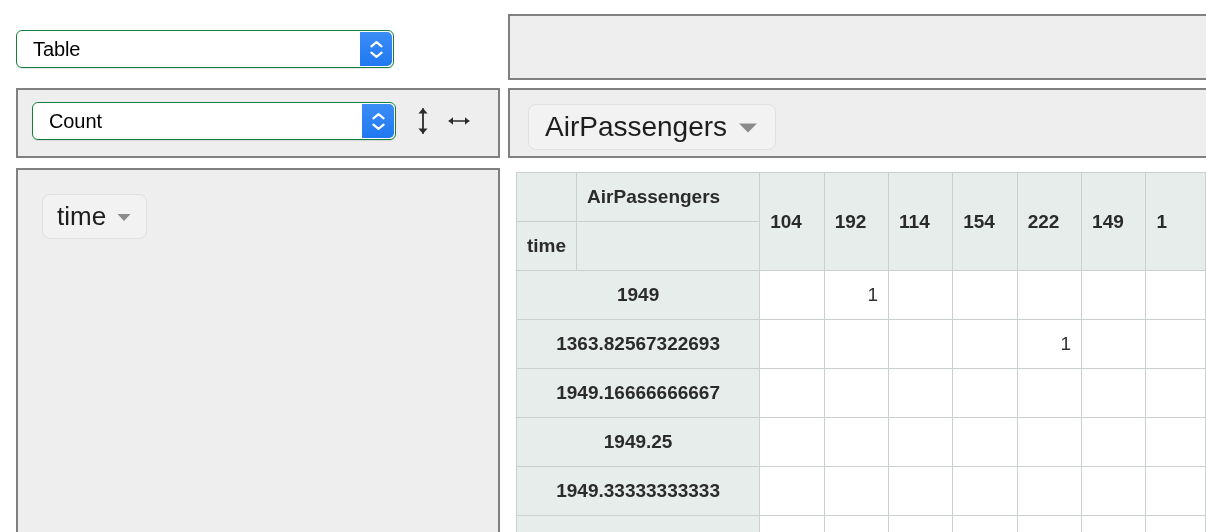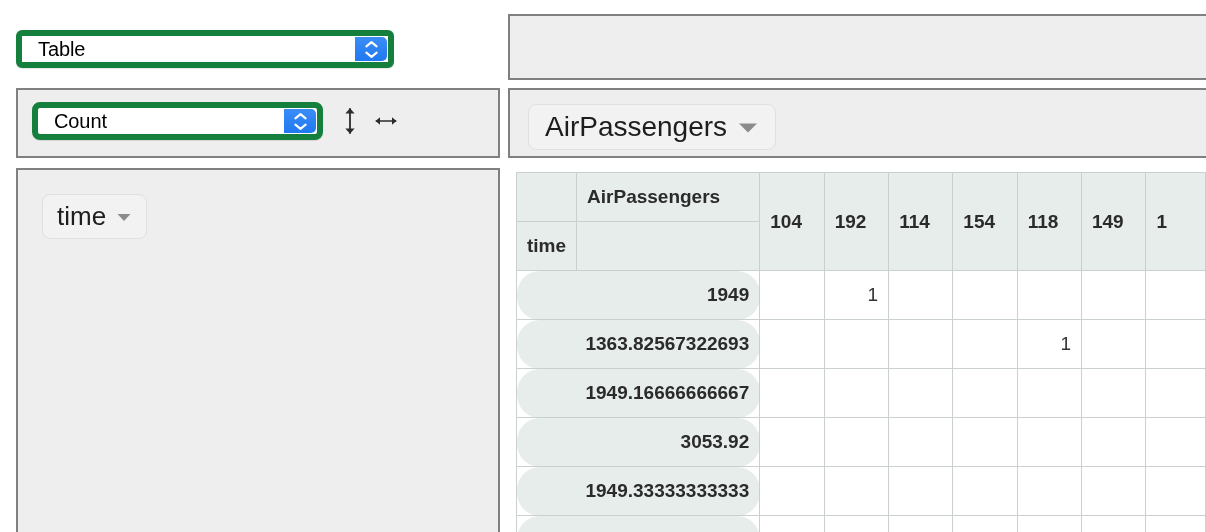--- a/index.html
+++ b/index.html
@@ -77,21 +77,21 @@
     height: 360px;
     overflow: hidden;
   }
 
   
   .mac-select {
     position: relative;
     box-sizing: border-box;
     height: 38px;
     background: #ffffff;
-    border: 6px solid #15803d;
+    border: 1px solid #15803d;
     border-radius: 6px;
     box-shadow: 0 1px 1px rgba(0,0,0,0.10);
     display: flex;
     align-items: center;
     cursor: default;
   }
   .mac-select .ms-label {
     padding-left: 16px;
     font-size: 20px;
     color: #000000;
@@ -181,21 +181,21 @@
   }
   table.pivot td {
     background: #ffffff;
     color: #333333;
     font-weight: normal;
     text-align: right;
   }
   th.corner-blank { width: 38px; }
   th.corner-name  { width: 192px; text-align: left; }
   th.col-head     { width: 68px; text-align: left; vertical-align: middle; }
-  th.row-head     { text-align: right; width: 230px; border-radius: 23px; }
+  th.row-head     { text-align: center; width: 230px; }
   td.val          { width: 68px; }
 
   th.hdr-top { height: 49px; }
   th.hdr-bot { height: 49px; }
 </style>
 </head>
 <body>
 
 <div id="app">
 
@@ -208,21 +208,21 @@
         </svg>
         <svg class="chev" viewBox="0 0 13 7">
           <path d="M1.4 1.6 L6.5 5.9 L11.6 1.6" fill="none" stroke="#ffffff" stroke-width="2.1" stroke-linecap="round" stroke-linejoin="round"></path>
         </svg>
       </span>
     </div>
   </div>
 
   <div class="panel" id="panel-measure">
     <div style="display:flex; align-items:center; padding:12px 0 0 14px;">
-      <div class="mac-select" style="width:291px;border-radius:8px;">
+      <div class="mac-select" style="width:364px;">
         <span class="ms-label">Count</span>
         <span class="ms-stepper">
           <svg class="chev" viewBox="0 0 13 7">
             <path d="M1.4 5.4 L6.5 1.1 L11.6 5.4" fill="none" stroke="#ffffff" stroke-width="2.1" stroke-linecap="round" stroke-linejoin="round"></path>
           </svg>
           <svg class="chev" viewBox="0 0 13 7">
             <path d="M1.4 1.6 L6.5 5.9 L11.6 1.6" fill="none" stroke="#ffffff" stroke-width="2.1" stroke-linecap="round" stroke-linejoin="round"></path>
           </svg>
         </span>
       </div>
@@ -268,21 +268,21 @@
   <div id="table-region">
     <table class="pivot">
       <thead>
         <tr>
           <th class="corner-blank hdr-top" rowspan="1"></th>
           <th class="corner-name hdr-top">AirPassengers</th>
           <th class="col-head" rowspan="2">104</th>
           <th class="col-head" rowspan="2">192</th>
           <th class="col-head" rowspan="2">114</th>
           <th class="col-head" rowspan="2">154</th>
-          <th class="col-head" rowspan="2">118</th>
+          <th class="col-head" rowspan="2">222</th>
           <th class="col-head" rowspan="2">149</th>
           <th class="col-head" rowspan="2">1</th>
         </tr>
         <tr>
           <th class="corner-blank hdr-bot" style="text-align:left;">time</th>
           <th class="corner-name hdr-bot"></th>
         </tr>
       </thead>
       <tbody>
         <tr>
@@ -309,21 +309,21 @@
           <th class="row-head" colspan="2">1949.16666666667</th>
           <td class="val"></td>
           <td class="val"></td>
           <td class="val"></td>
           <td class="val"></td>
           <td class="val"></td>
           <td class="val"></td>
           <td class="val"></td>
         </tr>
         <tr>
-          <th class="row-head" colspan="2">3053.92</th>
+          <th class="row-head" colspan="2">1949.25</th>
           <td class="val"></td>
           <td class="val"></td>
           <td class="val"></td>
           <td class="val"></td>
           <td class="val"></td>
           <td class="val"></td>
           <td class="val"></td>
         </tr>
         <tr>
           <th class="row-head" colspan="2">1949.33333333333</th>

